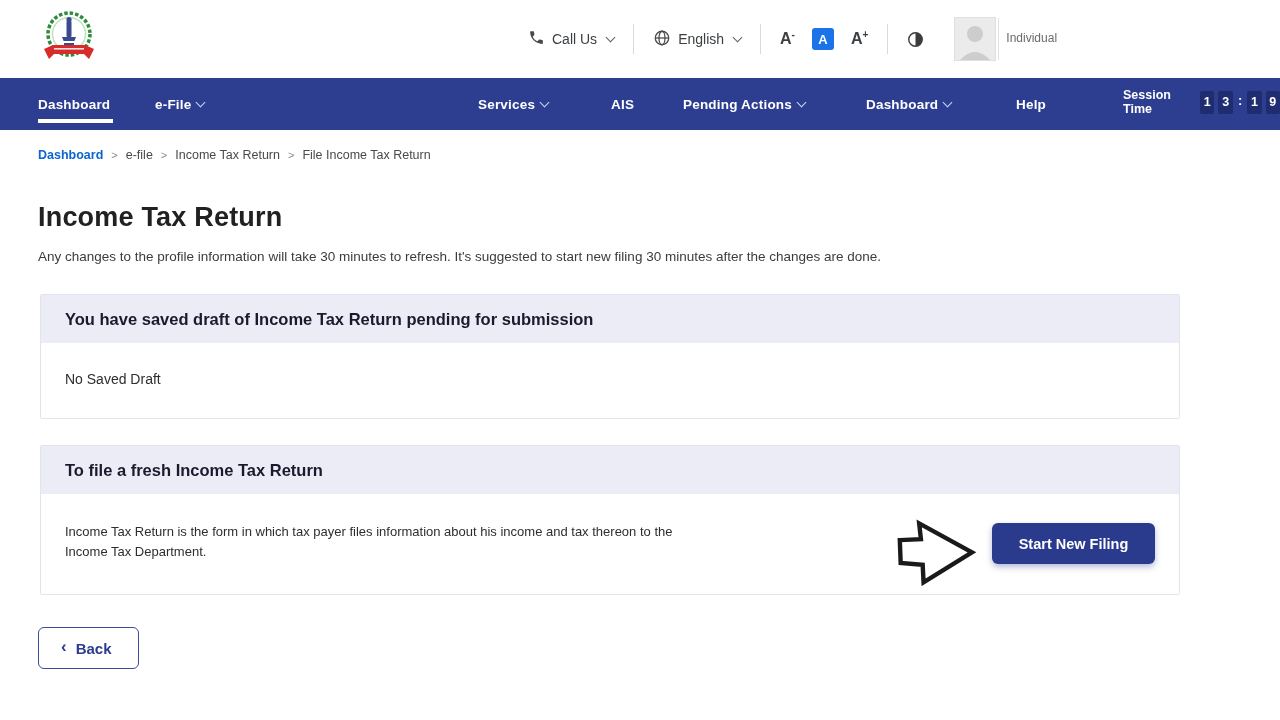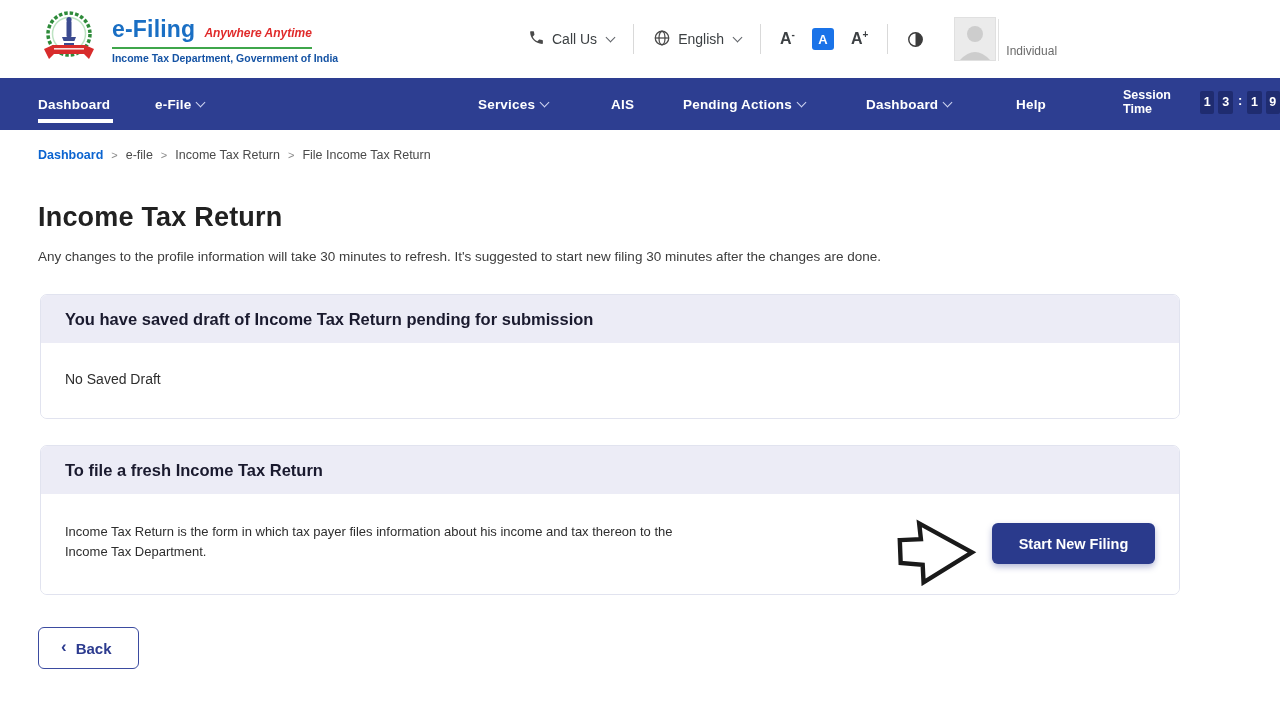--- a/index.html
+++ b/index.html
@@ -15,21 +15,21 @@
 
   .top-controls { position:absolute; left:528px; top:0; height:78px; display:flex; align-items:center; color:#3c4043; }
   .tc-item { display:flex; align-items:center; gap:7px; font-size:14px; color:#3c4043; cursor:pointer; }
   .v-div { width:1px; height:30px; background:#d9d9d9; margin:0 19px; }
   .chev { width:7px; height:7px; border-right:1.8px solid #5f6368; border-bottom:1.8px solid #5f6368; transform:rotate(45deg); margin-top:-4px; margin-left:3px; }
   .font-group { display:flex; align-items:center; gap:17px; }
   .font-btn { font-size:16px; font-weight:700; color:#3c4043; position:relative; cursor:pointer; }
   .font-btn sup { font-size:10px; font-weight:700; }
   .font-box { width:22px; height:22px; background:#1a73e8; border-radius:3px; color:#fff; display:flex; align-items:center; justify-content:center; font-size:13px; font-weight:700; cursor:pointer; }
   .contrast-icon { cursor:pointer; display:flex; }
-  .profile { display:flex; align-items:flex-end; margin-left:30px; }
+  .profile { display:flex; align-items:center; margin-left:30px; }
   .avatar { width:42px; height:44px; background:#ebebeb; border:1px solid #e0e0e0; display:block; }
   .profile-div { width:1px; height:42px; background:#e2e2e2; margin-left:2px; }
   .profile-label { font-size:12px; color:#6b6b6b; margin-left:7px; margin-bottom:3px; }
 
   
   .nav { position:relative; height:52px; background:#2d3e91; }
   .nav-item { position:absolute; top:0; height:52px; display:flex; align-items:center; color:#fff; font-size:13.5px; font-weight:700; letter-spacing:0.2px; cursor:pointer; }
   .nav-item .chev { border-color:#cfd5f2; margin-top:-3px; margin-left:6px; border-width:1.6px; }
   .nav-item.active::after { content:""; position:absolute; left:0; right:-3px; bottom:7px; height:4px; background:#fff; }
   .session { position:absolute; top:0; left:1091px; height:48px; display:flex; align-items:center; gap:4px; color:#fff;margin-left:32px; }
@@ -40,21 +40,21 @@
   
   .breadcrumb { padding:18px 0 14px 38px; font-size:12.5px; display:flex; align-items:center; gap:8px; }
   .bc-link { color:#0b64d0; font-weight:700; cursor:pointer; }
   .bc-sep { color:#8a8a8a; font-size:11px; }
   .bc-item { color:#4a4a4a; }
 
   
   .page-title { margin:26px 0 0 38px; font-size:27px; font-weight:700; color:#212121; letter-spacing:0.2px; }
   .page-note { margin:16px 0 0 38px; font-size:13.5px; color:#3c3c3c; }
 
-  .card { width:1140px; margin-left:40px; border:1px solid #e1e3ef; border-radius:7px; background:#fff; overflow:hidden; }
+  .card { width:1140px; margin-left:40px; border:1px solid #e1e3ef; border-radius:2px; background:#fff; overflow:hidden; }
   .card-1 { margin-top:30px; }
   .card-2 { margin-top:26px; }
   .card-header { background:#ececf6; padding:15px 24px 14px 24px; font-size:16.5px; font-weight:700; color:#1a1a2e; }
   .card-body { background:#fff; position:relative; }
   .card-1 .card-body { height:75px; }
   .card-1 .card-body .body-text { position:absolute; left:24px; top:28px; font-size:14px; color:#2e2e2e; }
   .card-2 .card-body { height:100px; }
   .desc { position:absolute; left:24px; top:28px; width:620px; font-size:13px; color:#2e2e2e; line-height:20px; }
   .cursor-arrow { position:absolute; right:200px; top:16px; }
   .cta-btn { position:absolute; right:24px; top:29px; width:163px; height:41px; background:#2a3a8c; color:#fff; border:none; border-radius:6px; font-family:"Liberation Sans", sans-serif; font-size:14.5px; font-weight:700; cursor:pointer; box-shadow:0 3px 6px rgba(42,58,140,0.35); }
@@ -74,27 +74,20 @@
       <svg width="58" height="62" viewBox="0 0 58 62">
         <circle cx="29" cy="27" r="21" fill="#fff" stroke="#2e8b3a" stroke-width="3.5" stroke-dasharray="3.5 2"></circle>
         <circle cx="29" cy="27" r="16.5" fill="#fff" stroke="#bde3c2" stroke-width="1.5"></circle>
         <rect x="26.5" y="14" width="5" height="16" rx="1" fill="#3b4a8f"></rect>
         <circle cx="29" cy="12.5" r="2.6" fill="#3b4a8f"></circle>
         <path d="M22 30 h14 l-1.6 4 h-10.8 z" fill="#3b4a8f"></path>
         <path d="M24 36 h10 v2.5 h-10 z" fill="#3b4a8f"></path>
         <path d="M4 42 L13 38 h32 L54 42 L49 52 L44 47 H14 L9 52 Z" fill="#d82c2c"></path>
         <rect x="14" y="41" width="30" height="1.6" fill="#ffffff" opacity="0.85"></rect>
       </svg>
-    </span>
-    <span class="brand-text">
-      <span class="line1">
-        <span class="app-name">e-Filing</span>
-        <span class="tagline">Anywhere Anytime</span>
-      </span>
-      <div class="org-line">Income Tax Department, Government of India</div>
     </span>
   </div>
 
   <div class="top-controls">
     <div class="tc-item">
       <span>
         <svg width="17" height="17" viewBox="0 0 24 24">
             <path d="M6.62 10.79c1.44 2.83 3.76 5.14 6.59 6.59l2.2-2.21c.27-.27.67-.36 1.02-.24 1.12.37 2.33.57 3.57.57.55 0 1 .45 1 1V20c0 .55-.45 1-1 1-9.39 0-17-7.61-17-17 0-.55.45-1 1-1h3.5c.55 0 1 .45 1 1 0 1.25.2 2.45.57 3.57.11.35.03.74-.25 1.02l-2.2 2.2z" fill="#4a4a4a"></path>
           </svg>
       </span>

